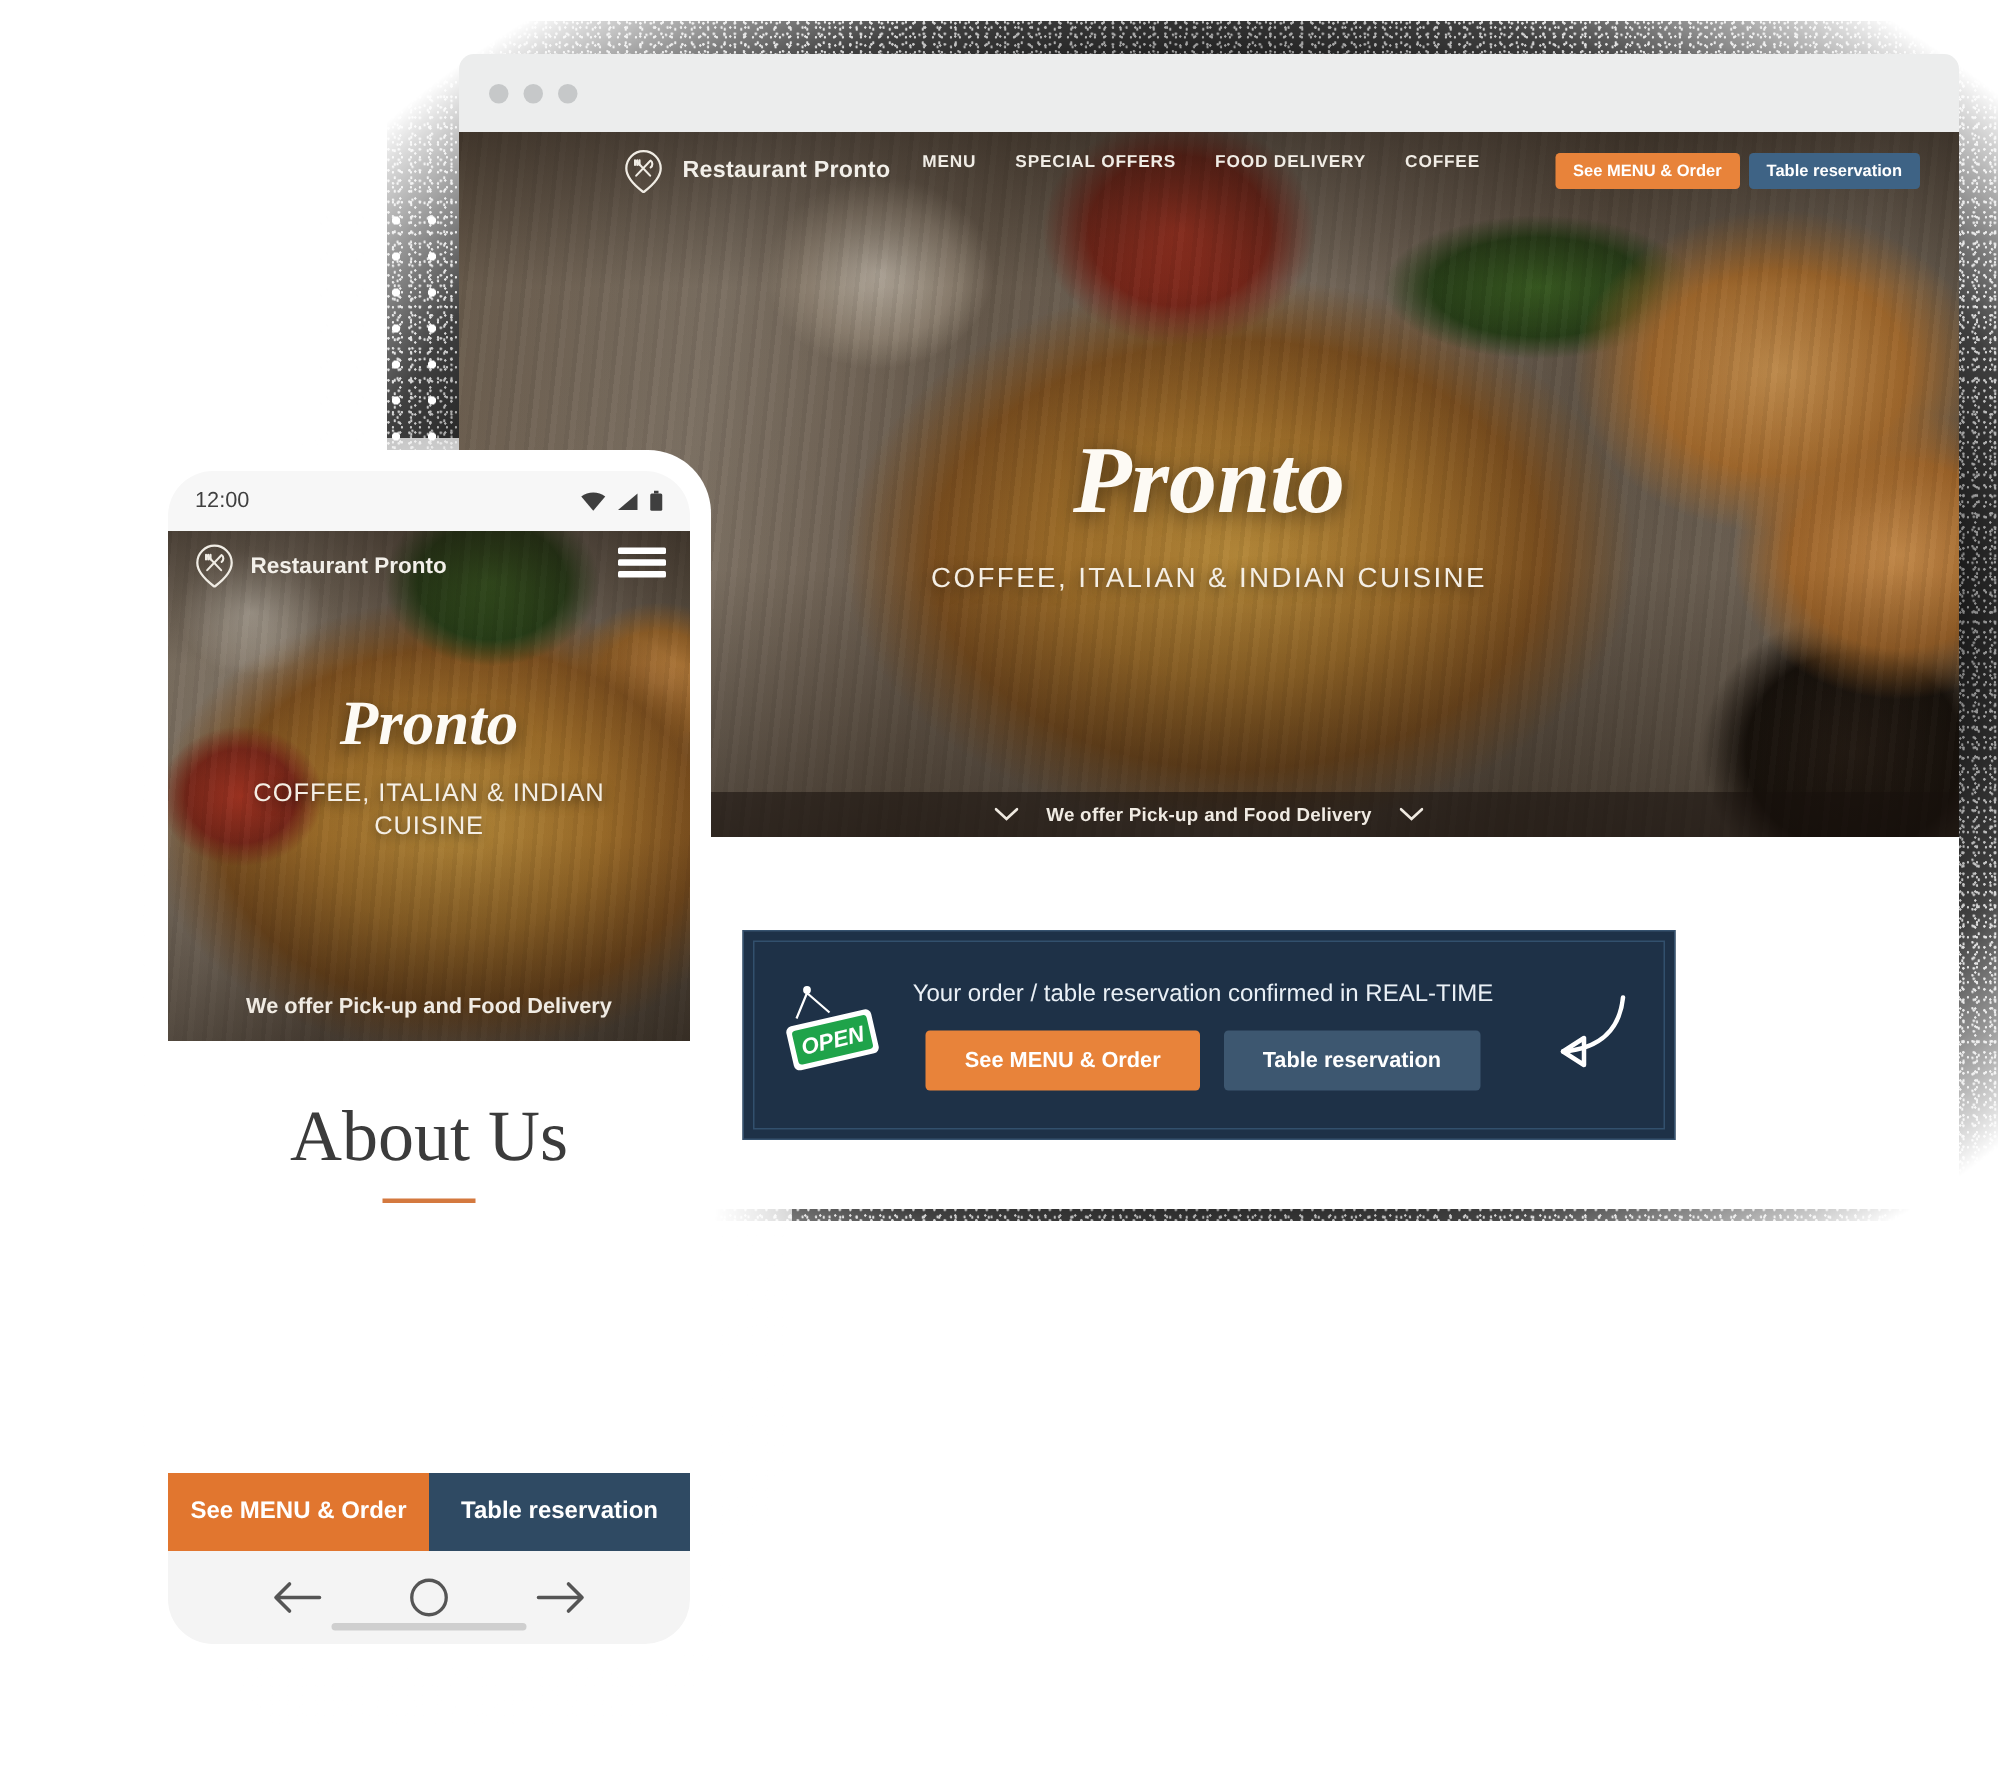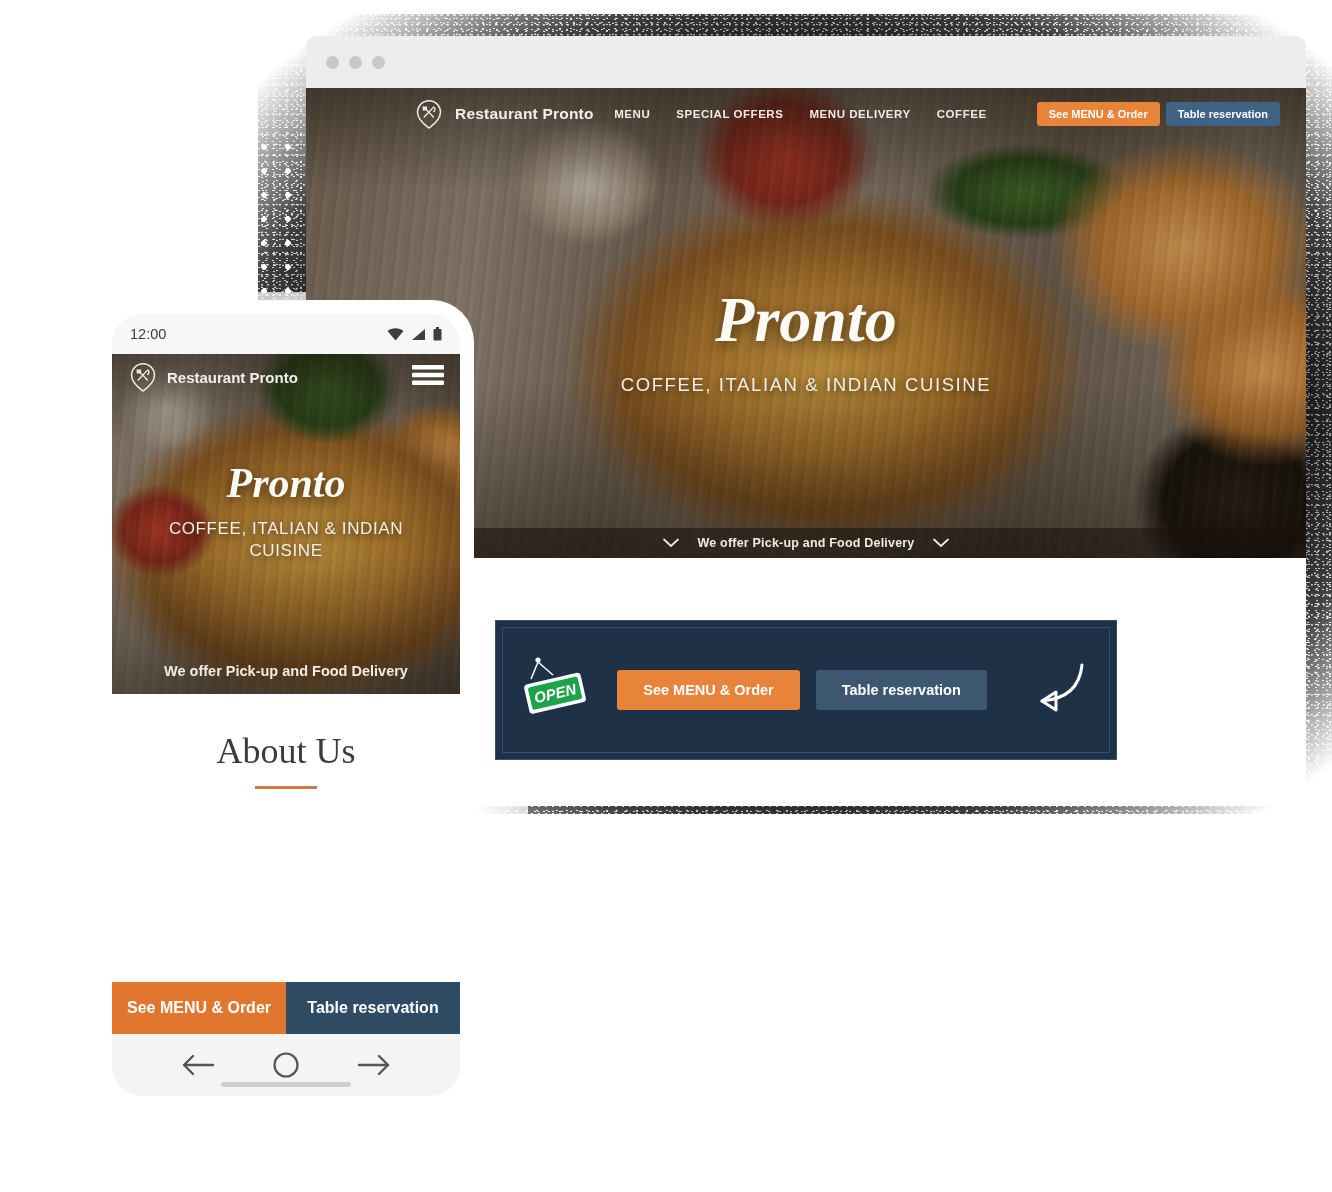--- a/index.html
+++ b/index.html
@@ -58,21 +58,21 @@
   }
   .heroimg::after{content:"";position:absolute;inset:0;
     background:repeating-linear-gradient(96deg,rgba(0,0,0,.13) 0 3px,rgba(255,255,255,.05) 3px 7px,rgba(0,0,0,.05) 7px 13px);
     opacity:.5;}
   .heroveil{position:absolute;inset:0;background:linear-gradient(180deg,rgba(28,20,14,.62) 0%,rgba(30,22,15,.22) 22%,rgba(28,20,14,.18) 62%,rgba(25,18,12,.55) 100%);}
 
   .topbar{position:absolute;left:0;right:0;top:0;height:52px;display:flex;align-items:center;padding:0 26px;}
   .brand{display:flex;align-items:center;gap:11px;margin-left:82px;}
   .logo{width:30px;height:30px;}
   .brandname{color:#f2efe9;font-size:15.5px;font-weight:bold;letter-spacing:.2px;}
-  .navlinks{margin-left:auto;display:flex;align-items:center;gap:26px;}
+  .navlinks{margin-left:auto;display:flex;gap:26px;}
   .navlink{color:#f0ece5;font-size:11.5px;letter-spacing:.55px;font-weight:600;text-decoration:none;}
   .navbtns{display:flex;align-items:center;gap:6px;margin-left:24px;}
   .nbtn{font-size:11px;padding:6px 12px;border-radius:3px;color:#fff;font-weight:600;white-space:nowrap;}
   .nbtn.orange{background:#e8833a;}
   .nbtn.slate{background:#3e6385;}
 
   .herocenter{position:absolute;left:0;right:0;top:200px;text-align:center;}
   .heroTitle{font-family:"Liberation Serif",serif;font-style:italic;font-weight:bold;
     font-size:64px;color:#fdfaf4;text-shadow:0 3px 14px rgba(0,0,0,.55);line-height:1;}
   .heroSub{margin-top:22px;color:#f4eee4;font-size:18.5px;letter-spacing:1.6px;text-shadow:0 2px 9px rgba(0,0,0,.6);}
@@ -119,21 +119,21 @@
   .ptop{position:absolute;left:0;right:0;top:0;height:46px;display:flex;align-items:center;padding:0 16px;}
   .pbrand{display:flex;align-items:center;gap:9px;}
   .pbrandname{color:#f2efe9;font-size:15px;font-weight:bold;}
   .pburger{margin-left:auto;width:32px;}
   .pcenter{position:absolute;left:0;right:0;top:108px;text-align:center;padding:0 26px;}
   .pTitle{font-family:"Liberation Serif",serif;font-style:italic;font-weight:bold;font-size:42px;color:#fdfaf4;text-shadow:0 3px 12px rgba(0,0,0,.55);line-height:1;}
   .pSub{margin-top:14px;color:#f4eee4;font-size:17px;letter-spacing:.6px;line-height:1.32;text-shadow:0 2px 8px rgba(0,0,0,.6);}
   .pstrip{position:absolute;left:0;right:0;bottom:14px;text-align:center;}
   .pstrip .txt{color:#f0ebe3;font-size:14.5px;font-weight:bold;}
   .pabout{text-align:center;padding-top:36px;}
-  .paboutTitle{font-family:"Liberation Serif",serif;font-size:36px;color:#3b3b3b;}
+  .paboutTitle{font-family:"Liberation Serif",serif;font-size:48px;color:#3b3b3b;}
   .prule{width:62px;height:3px;background:#d4793f;margin:14px auto 0;}
   .paboutBody{margin:36px 18px 0;font-size:16.5px;line-height:1.58;color:#6f6f6f;text-align:center;}
   .pbtns{position:absolute;left:0;right:0;bottom:62px;display:flex;}
   .pbtn{flex:1;text-align:center;padding:17px 0;font-size:16px;font-weight:bold;color:#fff;}
   .pbtn.orange{background:#e1762f;}
   .pbtn.slate{background:#2f4a63;}
   .pnav{position:absolute;left:0;right:0;bottom:0;height:62px;background:#f4f4f4;
     display:flex;align-items:center;justify-content:space-around;padding:0 40px;box-sizing:border-box;}
   .phandle{position:absolute;left:50%;transform:translateX(-50%);bottom:9px;width:130px;height:5px;border-radius:3px;background:#cfcfcf;}
 </style>
@@ -173,21 +173,21 @@
               <path d="M10.6 9 v3.4 M12.3 9 v3.4 M14 9 v3.4"></path>
             </g>
             <path d="M22.4 9.2c1.7.9 1.7 3.9 0 5.1" fill="none" stroke="#f0ece4" stroke-width="1.6" stroke-linecap="round"></path>
           </svg>
           <span class="brandname">Restaurant Pronto</span>
         </div>
 
         <div class="navlinks">
           <a class="navlink" href="#">MENU</a>
           <a class="navlink" href="#">SPECIAL OFFERS</a>
-          <a class="navlink" href="#">MENU DELIVERY</a>
+          <a class="navlink" href="#">FOOD DELIVERY</a>
           <a class="navlink" href="#">COFFEE</a>
           <div class="navbtns">
             <div class="nbtn orange">See MENU &amp; Order</div>
             <div class="nbtn slate">Table reservation</div>
           </div>
         </div>
       </div>
 
       <div class="herocenter">
         <div class="heroTitle">Pronto</div>
@@ -215,20 +215,21 @@
               <path d="M15 11 L8 28 M15 11 L30 24" stroke="#fff" stroke-width="1.5" fill="none"></path>
               <g transform="rotate(-13 33 42)">
                 <rect x="3" y="27" width="58" height="30" rx="4" fill="#fff"></rect>
                 <rect x="6.5" y="30.5" width="51" height="23" rx="2.5" fill="#1fa34a"></rect>
                 <text x="32" y="47.5" font-family="Liberation Sans, sans-serif" font-size="15" font-weight="bold" font-style="italic" fill="#ffffff" text-anchor="middle">OPEN</text>
               </g>
             </svg>
           </div>
 
           <div class="ctamid">
+            <div class="ctaText">Your order / table reservation confirmed in REAL-TIME</div>
             <div class="ctaBtns">
               <div class="cbtn orange">See MENU &amp; Order</div>
               <div class="cbtn slate">Table reservation</div>
             </div>
           </div>
 
           <div class="arrowBox">
             <svg width="72" height="62" viewBox="0 0 72 62">
               <path d="M66 6 C64 26, 52 40, 26 42" fill="none" stroke="#ffffff" stroke-width="3" stroke-linecap="round"></path>
               <path d="M26 42 L40 33 L40 51 Z" fill="none" stroke="#ffffff" stroke-width="3" stroke-linejoin="round"></path>

